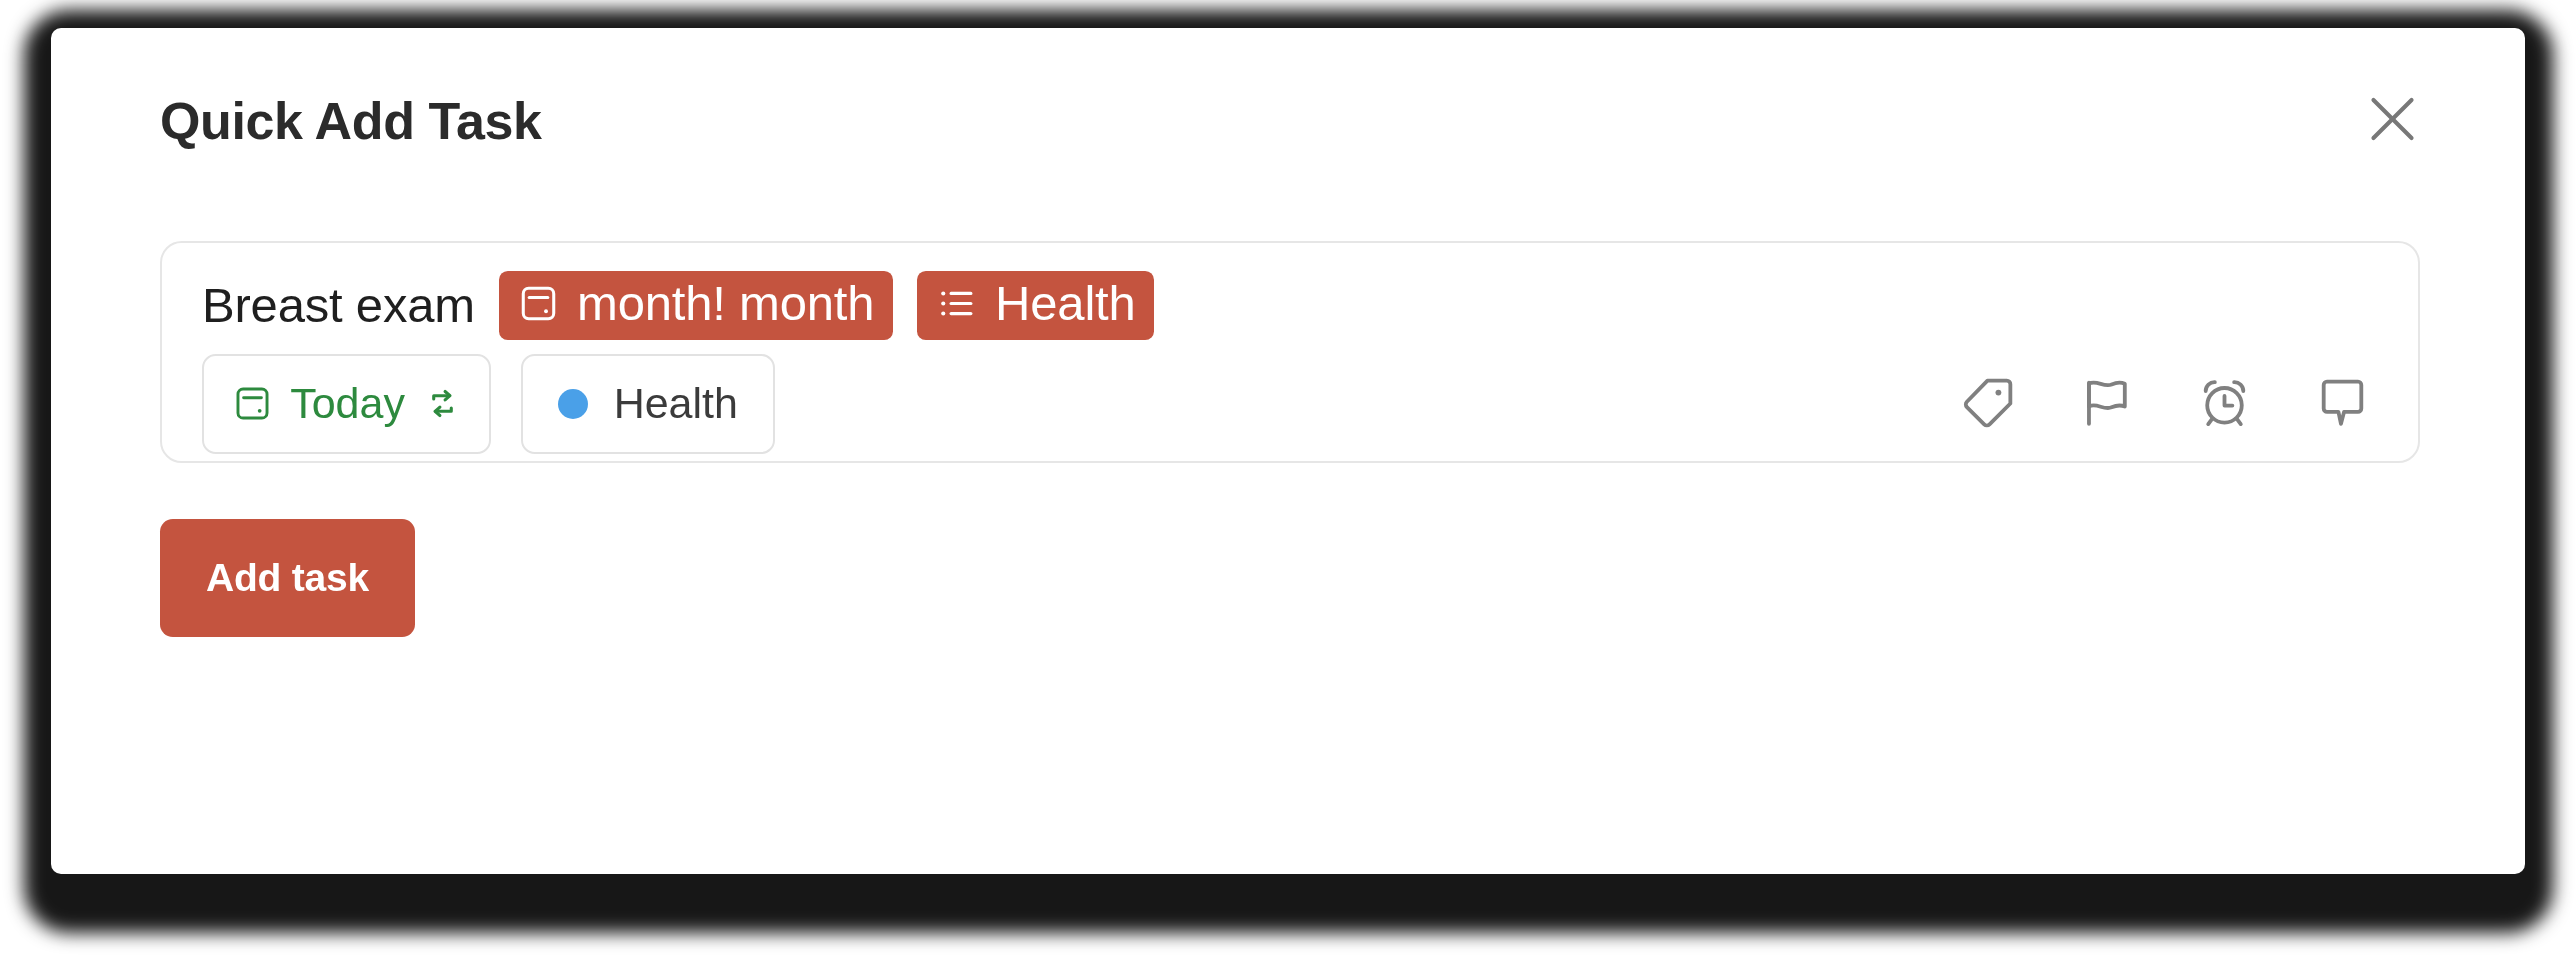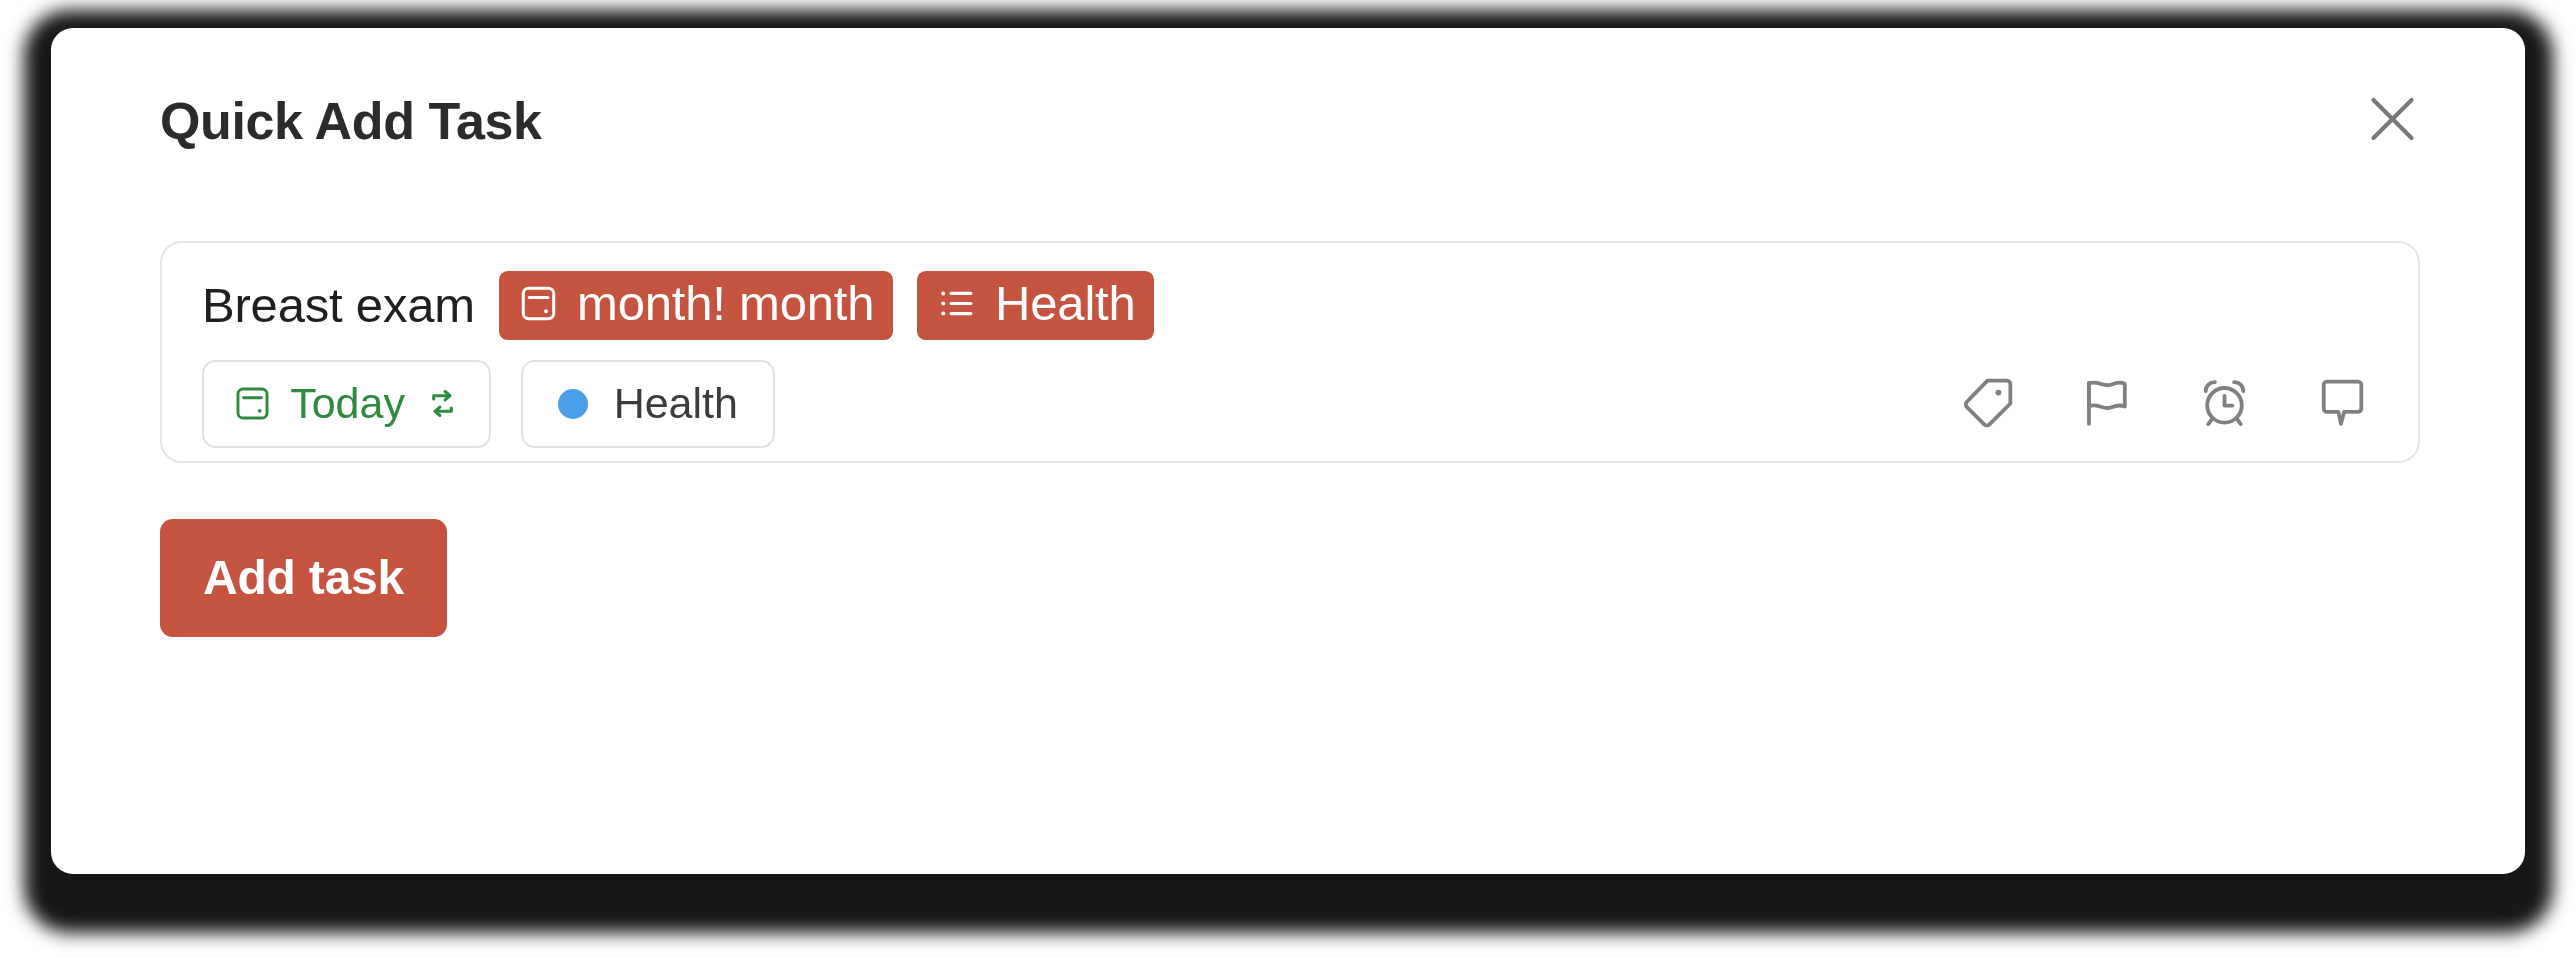--- a/index.html
+++ b/index.html
@@ -35,21 +35,21 @@
   }
 
   
   .dialog {
     position: absolute;
     left: 51px;
     top: 27.5px;
     width: 2474px;
     height: 846px;
     background: #ffffff;
-    border-radius: 22px;
+    border-radius: 10px;
     box-sizing: border-box;
     padding: 0;
   }
 
   
   .dialog-header {
     position: absolute;
     left: 0;
     top: 0;
     width: 100%;
@@ -134,21 +134,21 @@
     left: 40px;
     right: 33px;
     top: 116px;
     height: 90px;
     display: flex;
     align-items: center;
   }
   .chip {
     display: inline-flex;
     align-items: center;
-    height: 88px;
+    height: 100px;
     box-sizing: border-box;
     border: 2.9px solid #e2e2e2;
     border-radius: 13.7px;
     background: #ffffff;
     padding: 0 27.5px;
     gap: 17.7px;
     cursor: pointer;
     font-size: 43px;
     white-space: nowrap;
   }
@@ -188,21 +188,21 @@
     position: absolute;
     left: 109px;
     top: 491px;
     min-width: 255px;
     height: 118px;
     background: #c4543f;
     color: #ffffff;
     border: 0;
     border-radius: 12.8px;
     font-family: "Liberation Sans", sans-serif;
-    font-size: 48px;
+    font-size: 39px;
     font-weight: bold;
     letter-spacing: -0.2px;
     cursor: pointer;
     padding: 0 43px;
   }
 </style>
 </head>
 <body>
 
 <div class="stage">

